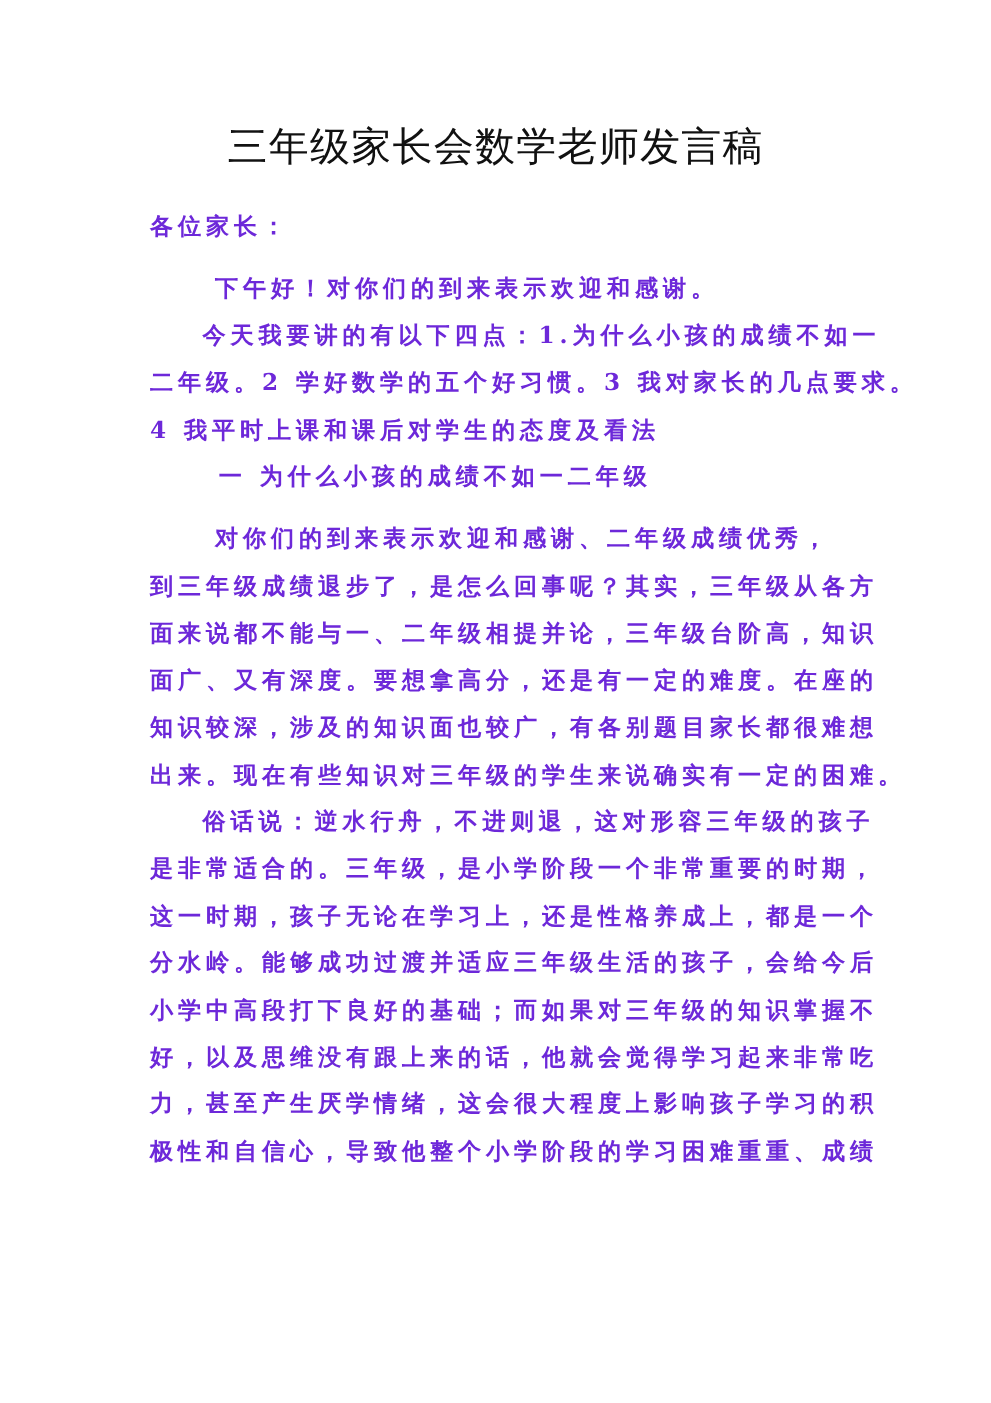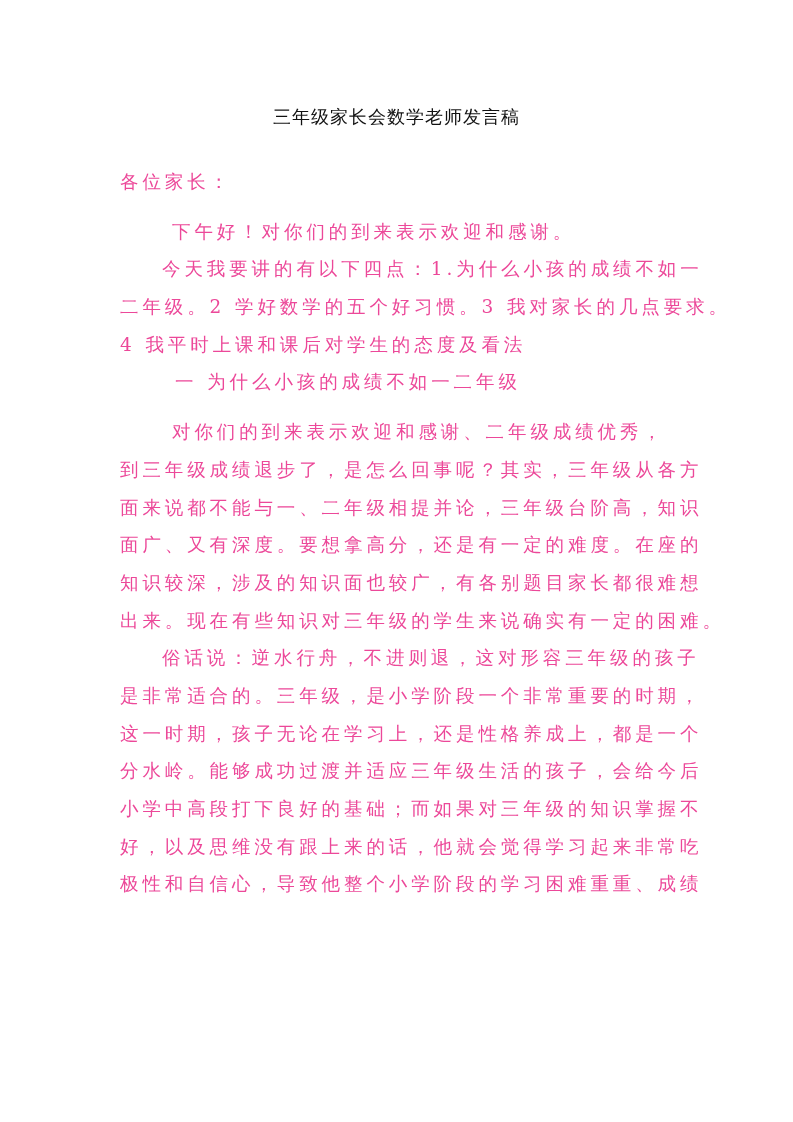--- a/index.html
+++ b/index.html
@@ -2,28 +2,29 @@
 <html><head>
 <meta charset="utf-8">
 <style>
   html, body { margin: 0; padding: 0; background: #ffffff; }
   body { width: 793px; height: 1122px; position: relative; overflow: hidden; }
   .page { position: absolute; left: 0; top: 0; width: 793px; height: 1122px; background: #fff; }
   .title {
     position: absolute; left: 0; width: 793px; top: 100px;
     text-align: center;
     font-family: "DejaVu Serif", "Liberation Serif", serif;
-    font-size: 18px; letter-spacing: 1px; color: #111;
+    font-size: 32px; letter-spacing: 1px; color: #111;
     line-height: 34px;
   }
   .body {
     position: absolute; left: 120px; top: 163px; width: 560px;
     font-family: "DejaVu Serif", "Liberation Serif", serif;
-    font-size: 18.5px; color: #ec4899;
+    font-size: 18.5px; color: #6d28d9;
     letter-spacing: 3.9px;
+    font-weight: bold;
   }
   .line { height: 37.7px; line-height: 37.7px; white-space: nowrap; }
   .ind1 { padding-left: 52px; margin-top: 12px; }
   .ind2 { padding-left: 42px; }
   .ind3 { padding-left: 55px; }
 </style>
 </head>
 <body>
 
 <div class="page">
@@ -40,15 +41,16 @@
     <div class="line">面来说都不能与一、二年级相提并论，三年级台阶高，知识</div>
     <div class="line">面广、又有深度。要想拿高分，还是有一定的难度。在座的</div>
     <div class="line">知识较深，涉及的知识面也较广，有各别题目家长都很难想</div>
     <div class="line">出来。现在有些知识对三年级的学生来说确实有一定的困难。</div>
     <div class="line ind2">俗话说：逆水行舟，不进则退，这对形容三年级的孩子</div>
     <div class="line">是非常适合的。三年级，是小学阶段一个非常重要的时期，</div>
     <div class="line">这一时期，孩子无论在学习上，还是性格养成上，都是一个</div>
     <div class="line">分水岭。能够成功过渡并适应三年级生活的孩子，会给今后</div>
     <div class="line">小学中高段打下良好的基础；而如果对三年级的知识掌握不</div>
     <div class="line">好，以及思维没有跟上来的话，他就会觉得学习起来非常吃</div>
+    <div class="line">力，甚至产生厌学情绪，这会很大程度上影响孩子学习的积</div>
     <div class="line">极性和自信心，导致他整个小学阶段的学习困难重重、成绩</div>
   </div>
 </div>
 
 </body></html>

